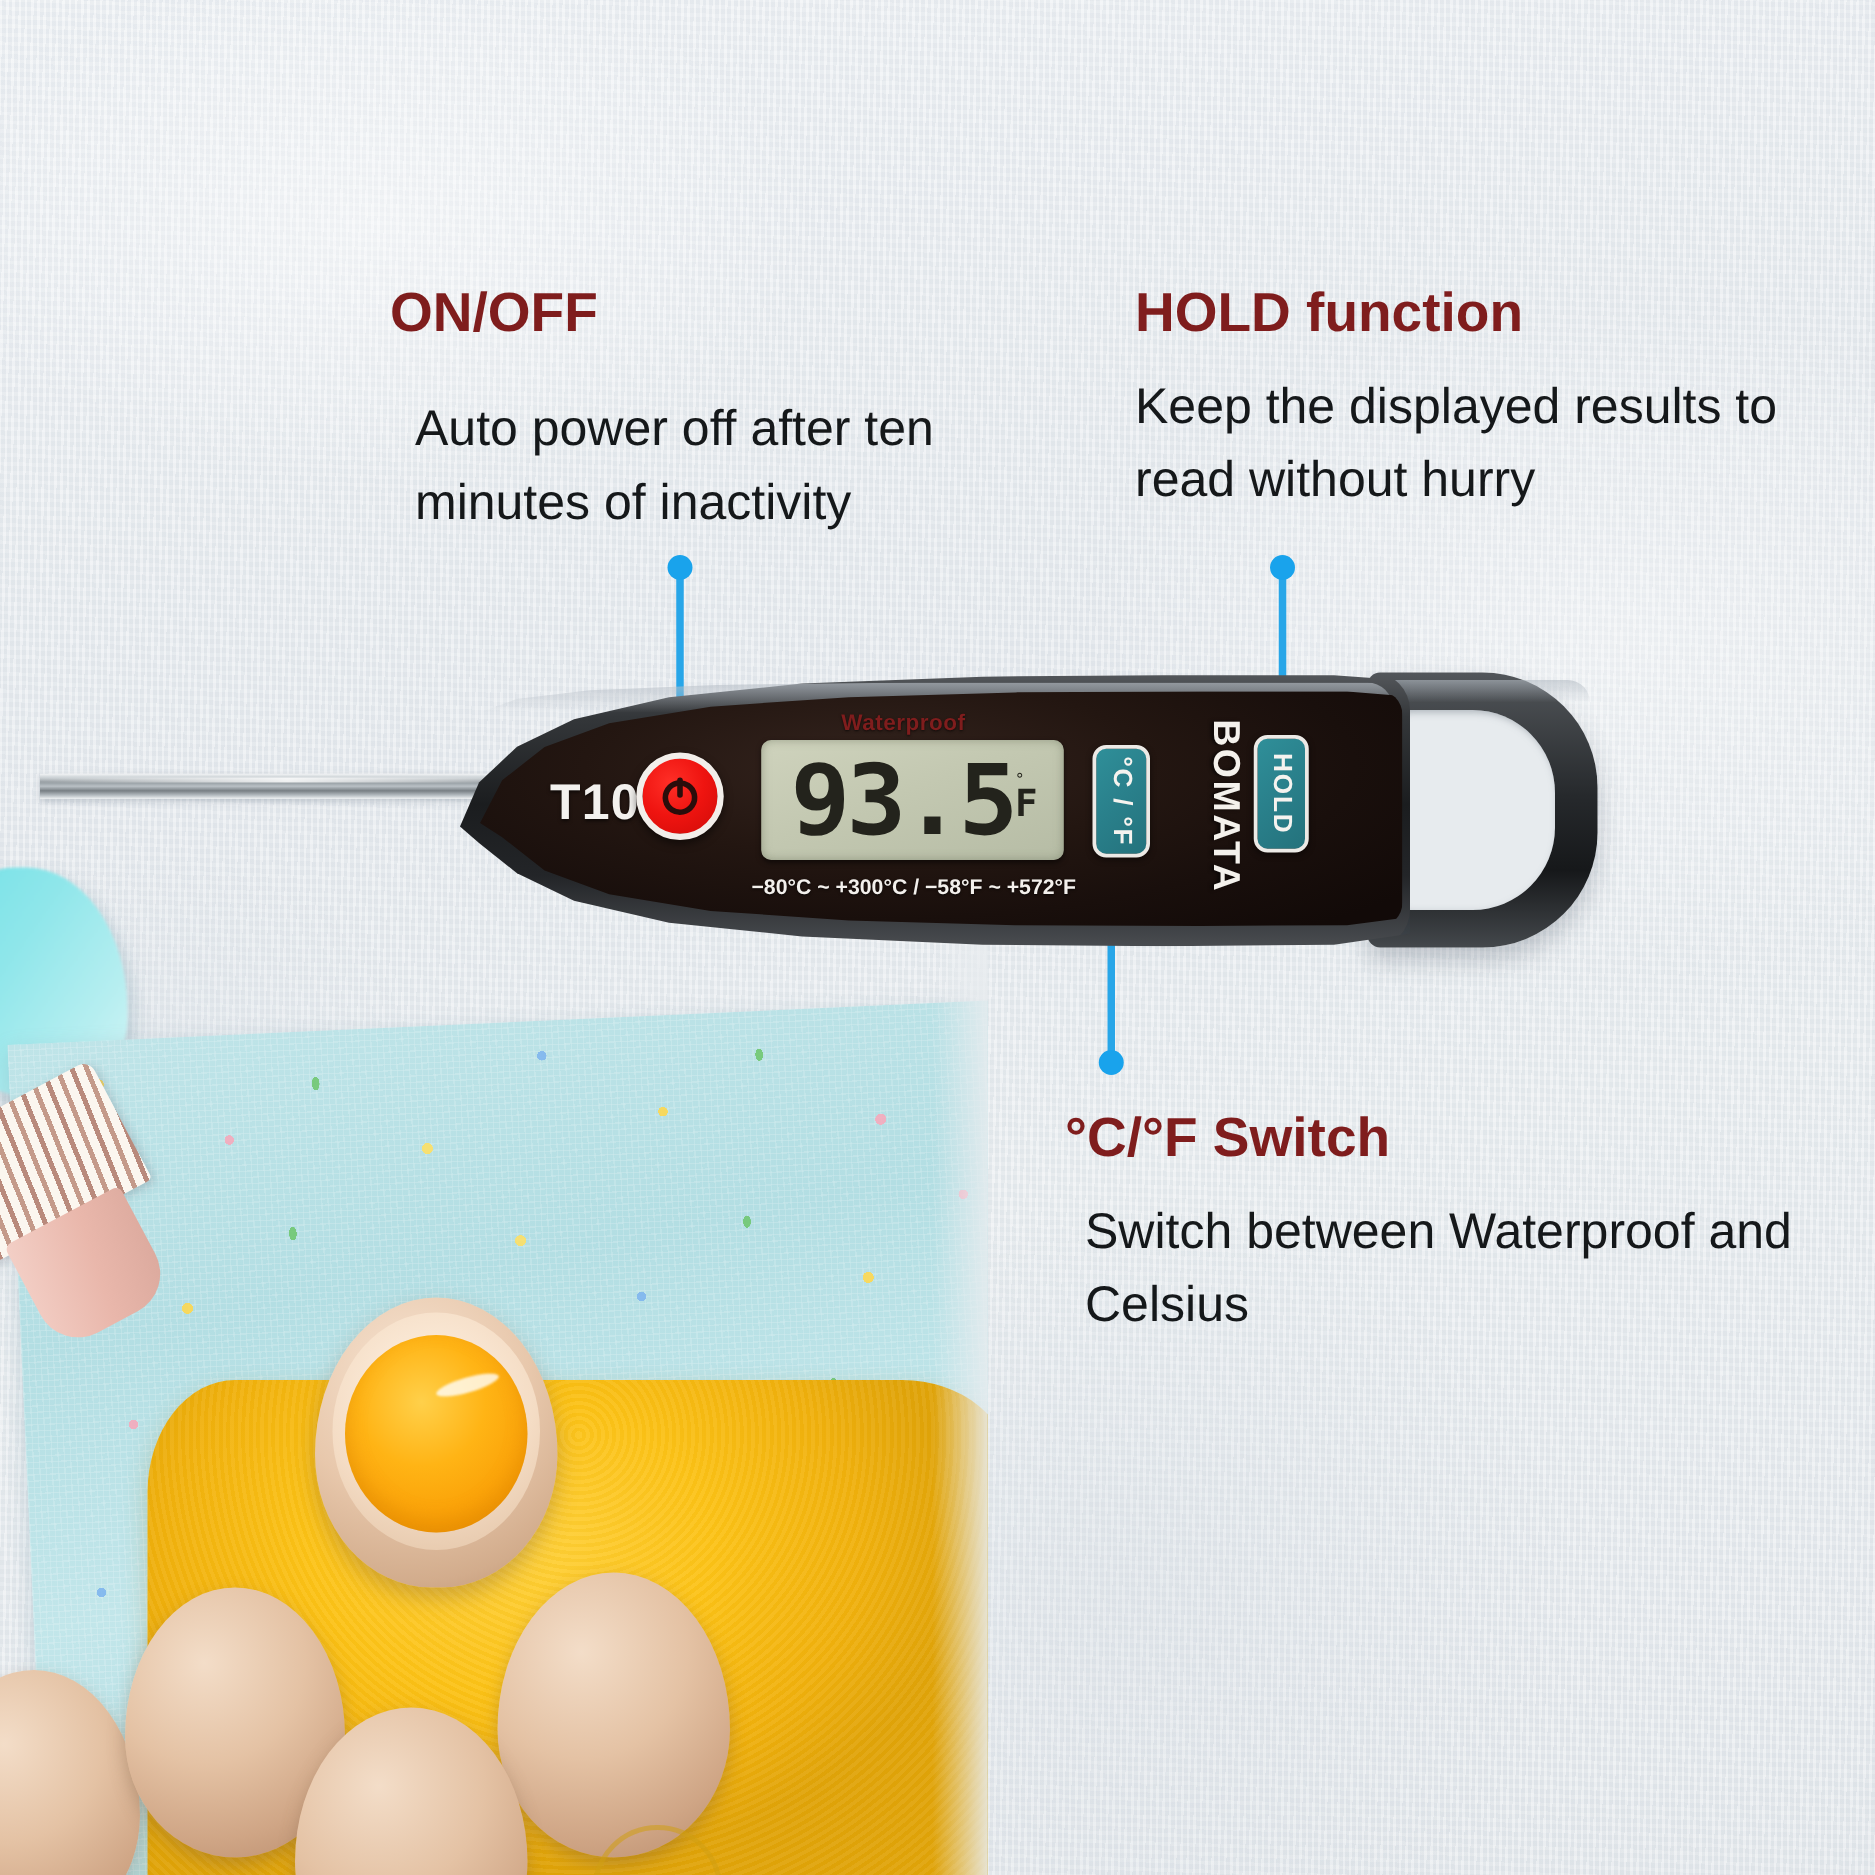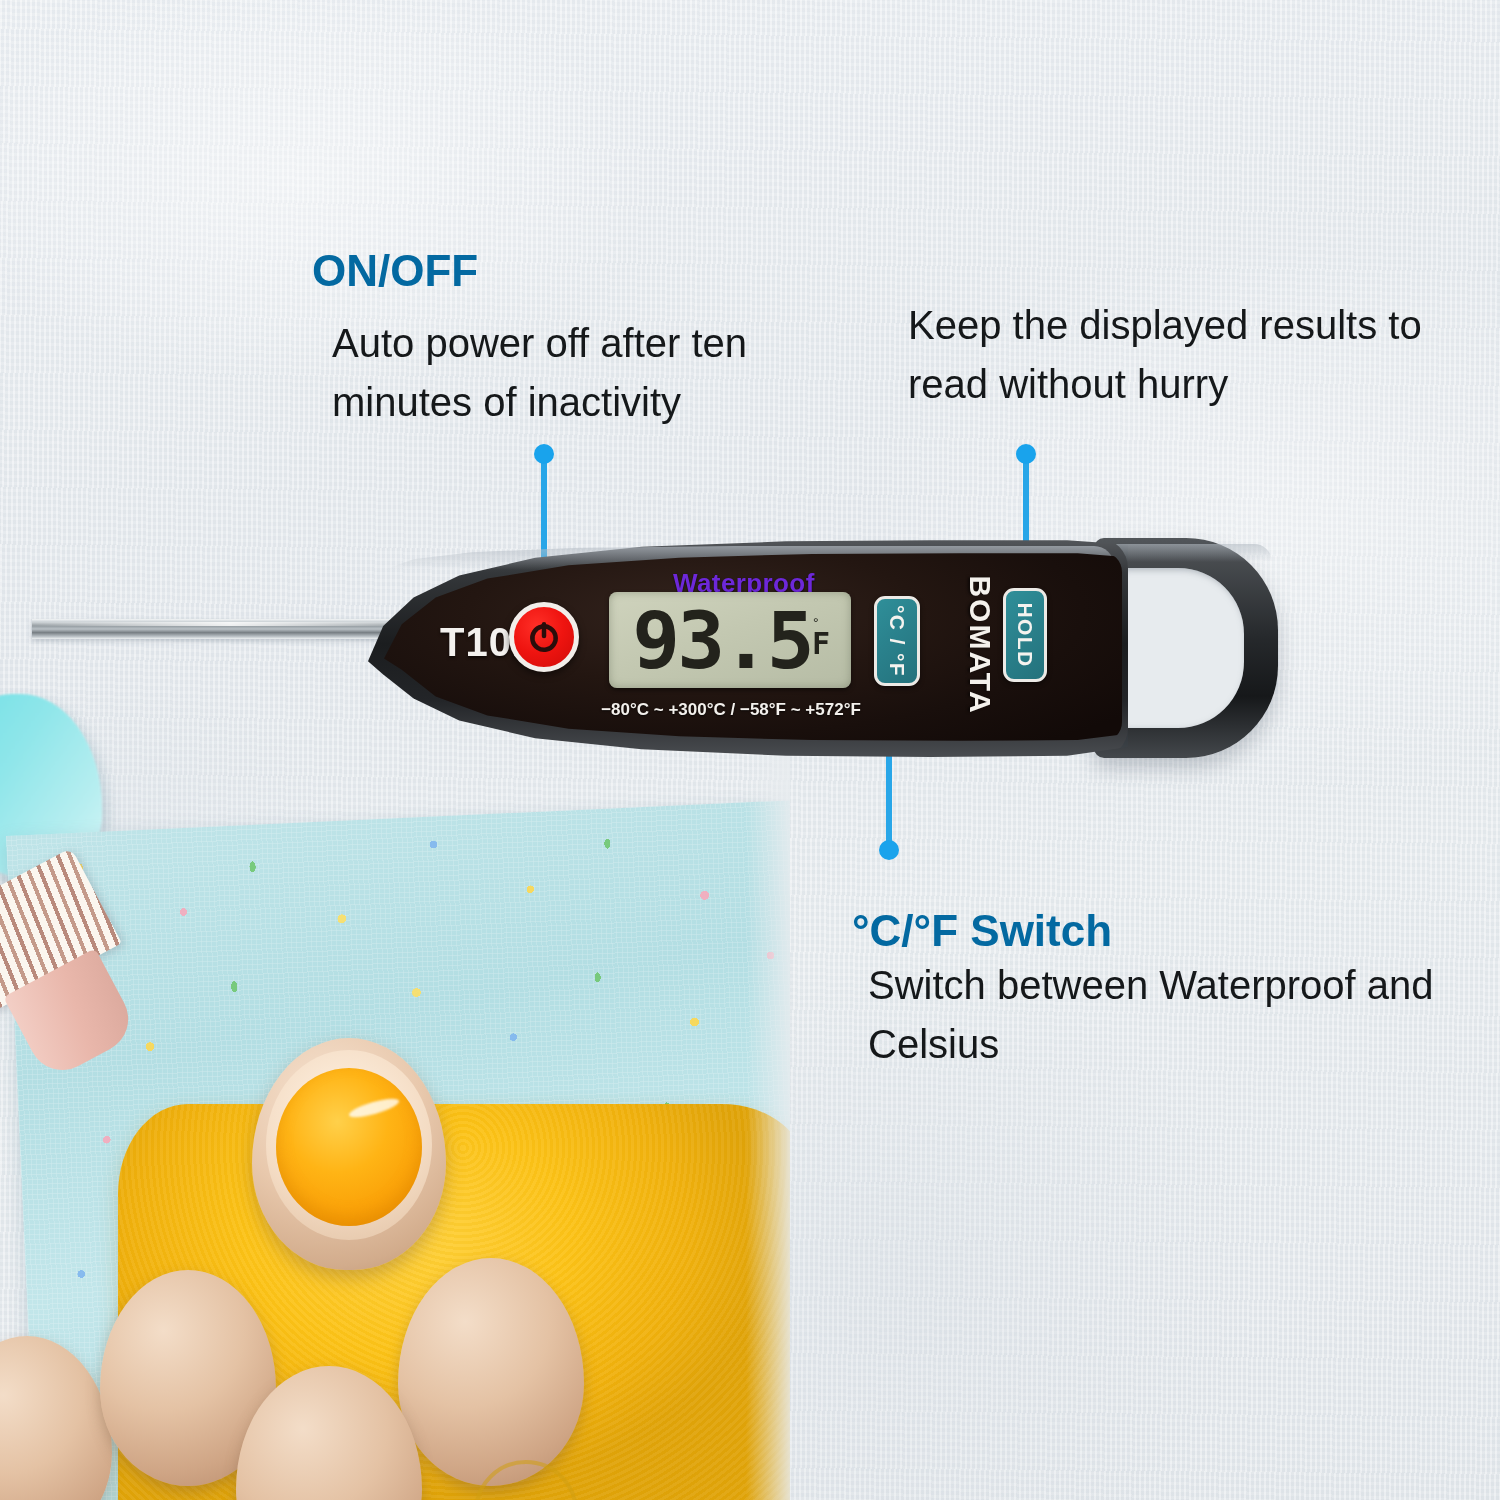--- a/index.html
+++ b/index.html
@@ -53,23 +53,22 @@
     paint-order: stroke fill;
     text-shadow: 5px 6px 5px rgba(70,90,110,.42);
     white-space: nowrap;
   }
 
   
   .callout-head {
     position: absolute;
     font-size: 44px;
     font-weight: bold;
-    color: #0369a1;
+    color: #7f1d1d;
     white-space: nowrap;
-    margin-top: 20px;
   }
   .callout-body {
     position: absolute;
     font-size: 40px;
     line-height: 1.47;
     color: #15181a;
     font-weight: normal;
   }
 
   #onoff-head { left: 312px; top: 226px; }
@@ -213,23 +212,23 @@
   .power-glyph {
     position: absolute;
     left: 527px; top: 620px;
     width: 34px; height: 34px;
   }
 
   
   .waterproof {
     position: absolute;
     left: 673px; top: 568px;
-    font-size: 26px;
-    font-weight: bold;
-    color: #6d28d9;
+    font-size: 18px;
+    font-weight: bold;
+    color: #7f1d1d;
     letter-spacing: .4px;
     text-shadow: 0 1px 2px rgba(0,0,0,.65);
   }
 
   
   .lcd {
     position: absolute;
     left: 609px; top: 592px;
     width: 242px; height: 96px;
     background: linear-gradient(160deg, #cfd3bd 0%, #c3c8b1 45%, #b6bca5 100%);
@@ -550,20 +549,21 @@
     <div class="yolk-shine"></div>
 
     <div class="carton-stamp"></div>
     <div class="photo-fade"></div>
   </div>
 
 
   <div class="callout-head" id="onoff-head">ON/OFF</div>
   <div class="callout-body" id="onoff-body">Auto power off after ten minutes of inactivity</div>
 
+  <div class="callout-head" id="hold-head">HOLD function</div>
   <div class="callout-body" id="hold-body">Keep the displayed results to read without hurry</div>
 
   <div class="callout-head" id="cf-head">°C/°F Switch</div>
   <div class="callout-body" id="cf-body">Switch between Waterproof and Celsius</div>
 
   <div class="leader" id="leader-onoff"></div>
   <div class="leader-dot" id="leader-onoff-dot"></div>
   <div class="leader" id="leader-hold"></div>
   <div class="leader-dot" id="leader-hold-dot"></div>
   <div class="leader" id="leader-cf"></div>

